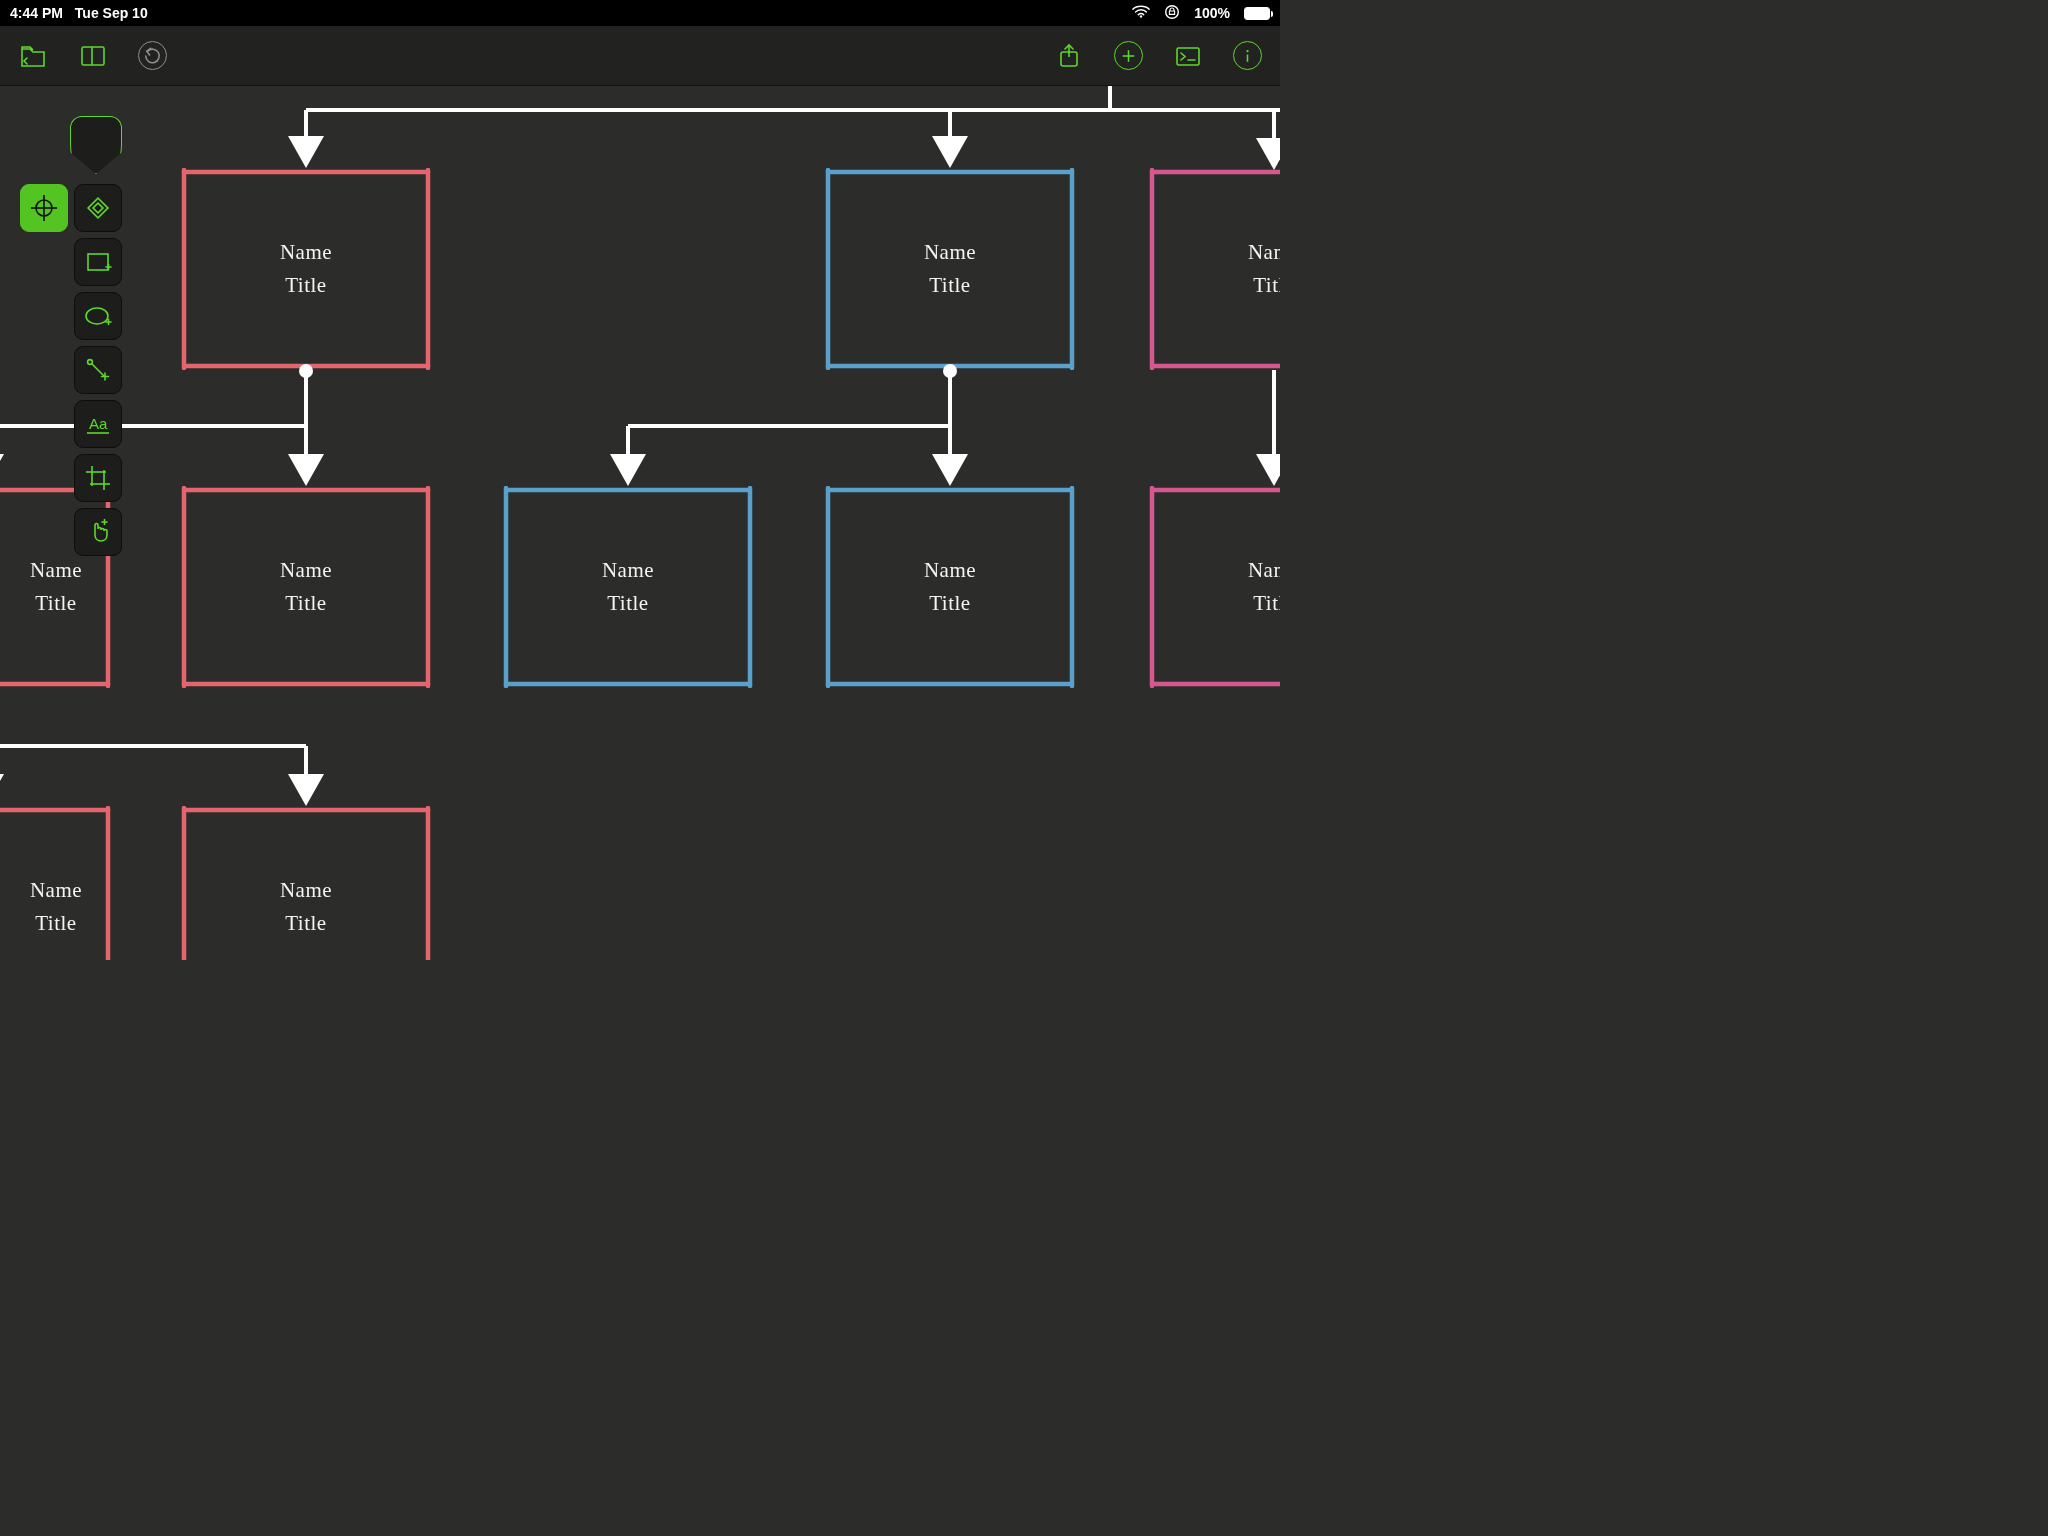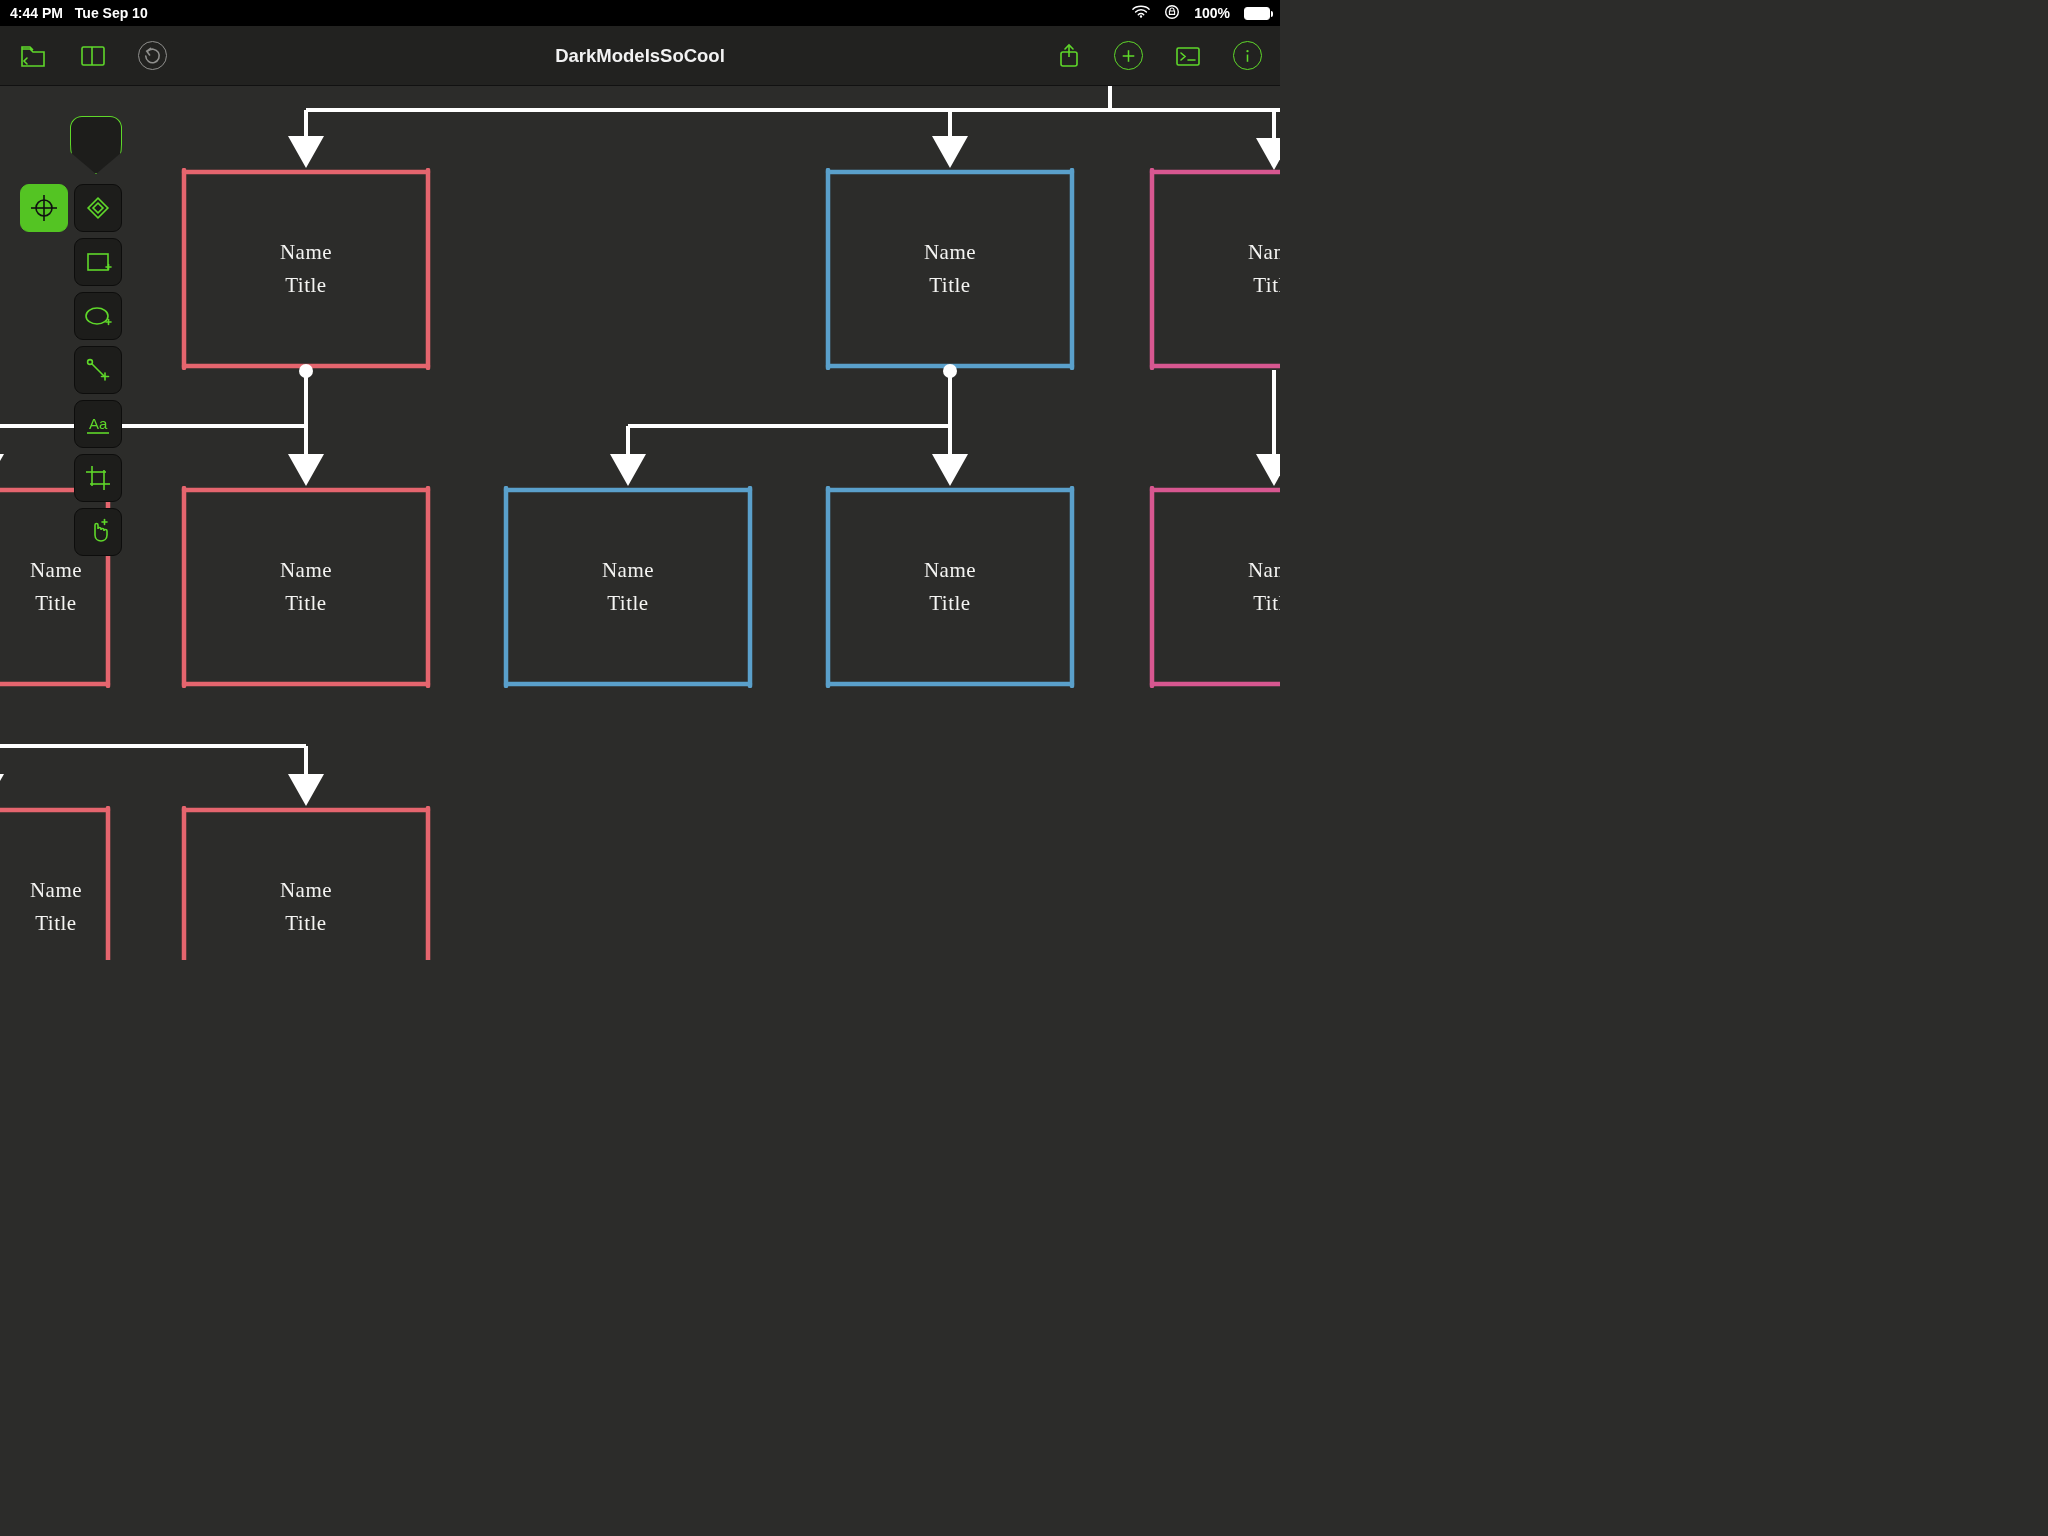--- a/index.html
+++ b/index.html
@@ -144,21 +144,20 @@
         </svg>
     </div>
     <div class="ticon circle grey">
       <svg viewBox="0 0 28 28" style="stroke:#8f8f8d">
           <path d="M9 9 a7 7 0 1 1 -2 5" stroke-linecap="round"></path>
           <path d="M12 6 l-4 3 3 4" stroke-linecap="round"></path>
         </svg>
     </div>
   </div>
 
-  <div class="title">DarkModeIsSoCool</div>
 
   <div class="group">
     <div class="ticon">
       <svg viewBox="0 0 28 28">
           <rect x="6" y="10" width="16" height="14" rx="2"></rect>
           <line x1="14" y1="3" x2="14" y2="15"></line>
           <path d="M10 7 l4 -4 4 4" stroke-linecap="round"></path>
         </svg>
     </div>
     <div class="ticon circle">

